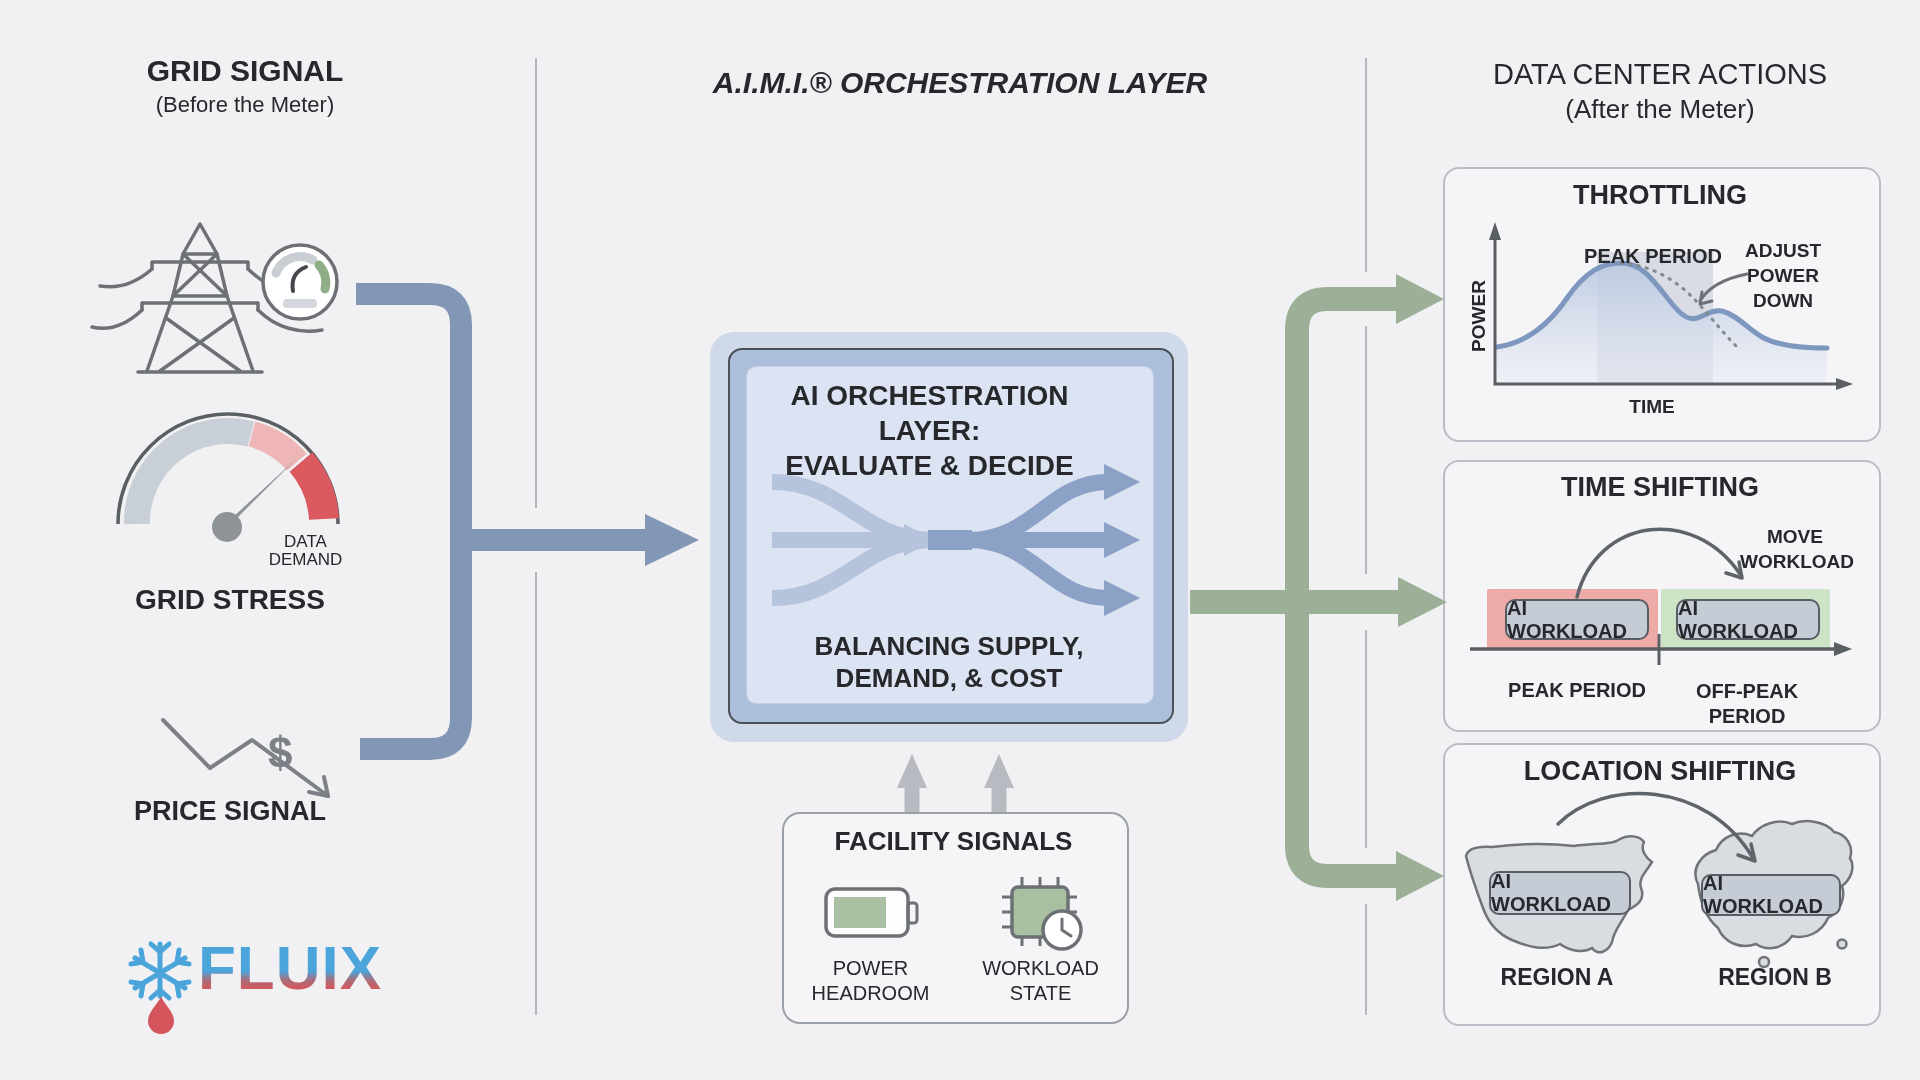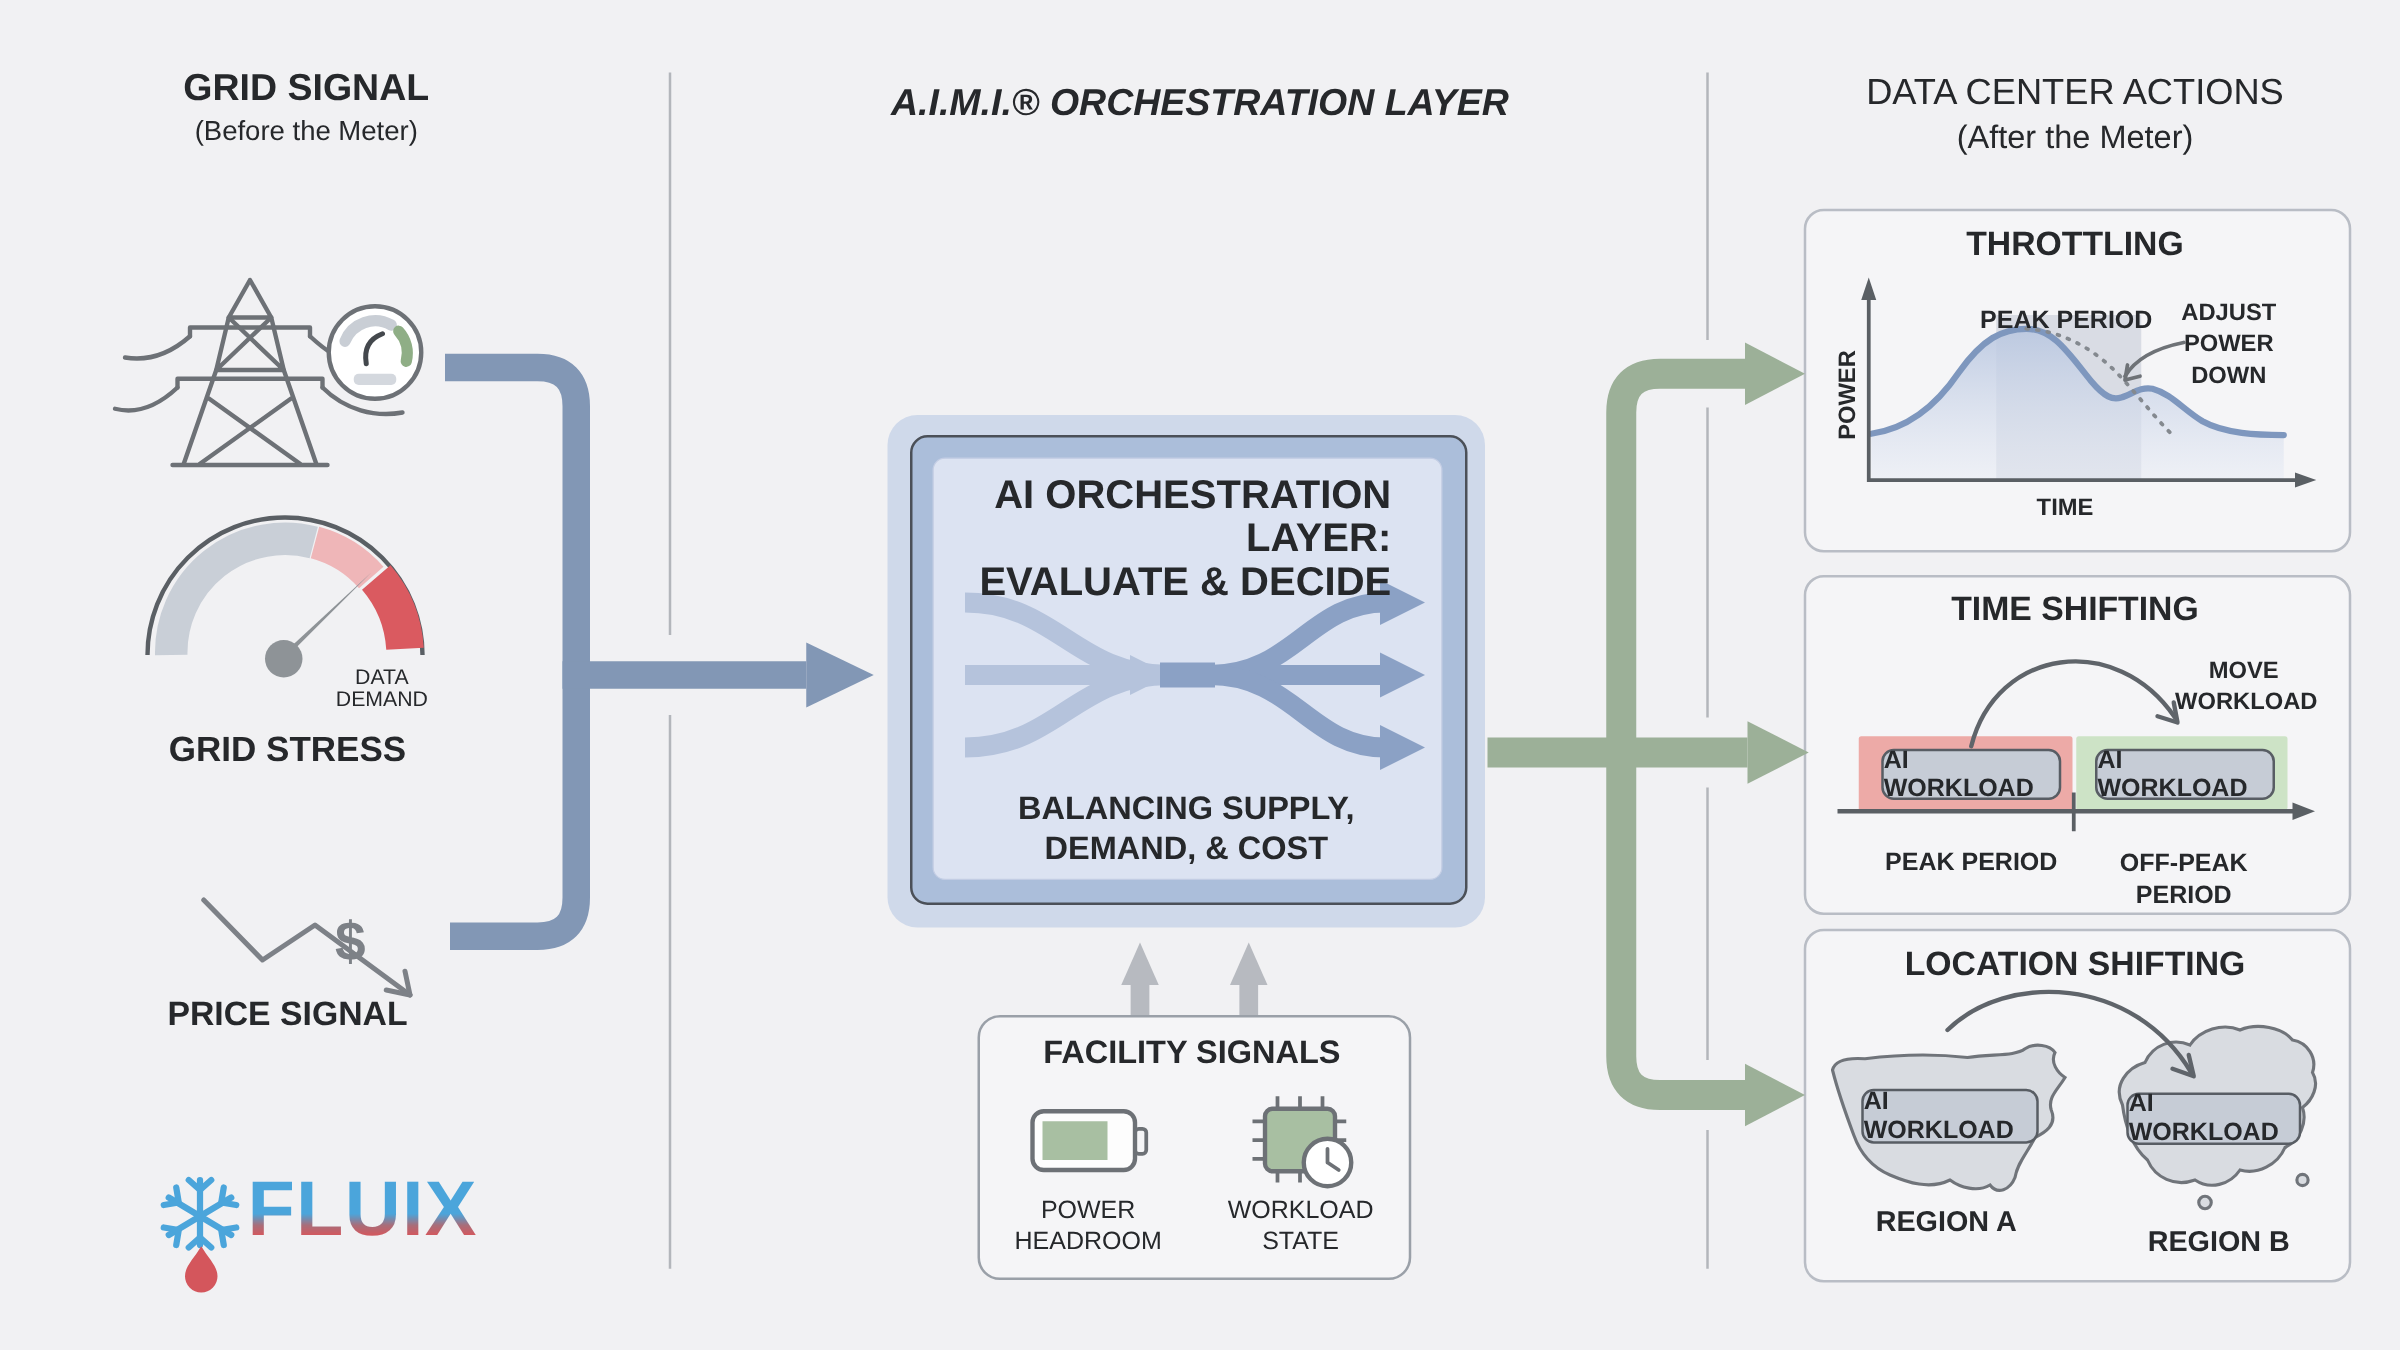--- a/index.html
+++ b/index.html
@@ -208,21 +208,21 @@
 <div class="abs fg ctr" style="left:1460px;top:58px;width:400px;font-size:29px;font-weight:400;">DATA CENTER ACTIONS</div>
 <div class="abs fg ctr" style="left:1460px;top:94px;width:400px;font-size:26px;">(After the Meter)</div>
 
 <div class="abs fg ctr pre" style="left:243px;top:533px;width:125px;font-size:17px;font-weight:500;line-height:18px;">DATA
 DEMAND</div>
 <div class="abs fg ctr" style="left:110px;top:584px;width:240px;font-size:28px;font-weight:700;">GRID STRESS</div>
 <div class="abs fg ctr" style="left:105px;top:796px;width:250px;font-size:27px;font-weight:700;">PRICE SIGNAL</div>
 
 <div class="abs fg fluix" style="left:198px;top:932px;">FLUIX</div>
 
-<div class="abs fg ctr pre" style="left:746px;top:378px;width:367px;font-size:32px;font-weight:700;line-height:35px;text-align:right;">AI ORCHESTRATION LAYER:
+<div class="abs fg ctr pre" style="left:746px;top:378px;width:367px;font-size:28px;font-weight:700;line-height:35px;">AI ORCHESTRATION LAYER:
 EVALUATE &amp; DECIDE</div>
 <div class="abs fg ctr pre" style="left:746px;top:630px;width:406px;font-size:26px;font-weight:700;line-height:32px;">BALANCING SUPPLY,
 DEMAND, &amp; COST</div>
 
 <div class="abs fg ctr" style="left:792px;top:826px;width:323px;font-size:26px;font-weight:700;">FACILITY SIGNALS</div>
 <div class="abs fg ctr pre" style="left:803px;top:956px;width:135px;font-size:20px;font-weight:500;line-height:25px;">POWER
 HEADROOM</div>
 <div class="abs fg ctr pre" style="left:973px;top:956px;width:135px;font-size:20px;font-weight:500;line-height:25px;">WORKLOAD
 STATE</div>
 
@@ -240,13 +240,13 @@
 <div class="abs fg chip" style="left:1505px;top:599px;width:140px;height:37px;">AI WORKLOAD</div>
 <div class="abs fg chip" style="left:1676px;top:599px;width:140px;height:37px;">AI WORKLOAD</div>
 <div class="abs fg ctr lab" style="left:1492px;top:666px;width:170px;">PEAK PERIOD</div>
 <div class="abs fg ctr pre lab" style="left:1662px;top:666px;width:170px;line-height:25px;">OFF-PEAK
 PERIOD</div>
 
 <div class="abs fg ctr title-md" style="left:1493px;top:756px;width:334px;">LOCATION SHIFTING</div>
 <div class="abs fg chip" style="left:1489px;top:871px;width:138px;height:40px;">AI WORKLOAD</div>
 <div class="abs fg chip" style="left:1701px;top:874px;width:136px;height:38px;">AI WORKLOAD</div>
 <div class="abs fg ctr" style="left:1482px;top:964px;width:150px;font-size:23px;font-weight:700;">REGION A</div>
-<div class="abs fg ctr" style="left:1700px;top:964px;width:150px;font-size:23px;font-weight:700;margin-top:16px;">REGION B</div>
+<div class="abs fg ctr" style="left:1700px;top:964px;width:150px;font-size:23px;font-weight:700;">REGION B</div>
 
 </body></html>

